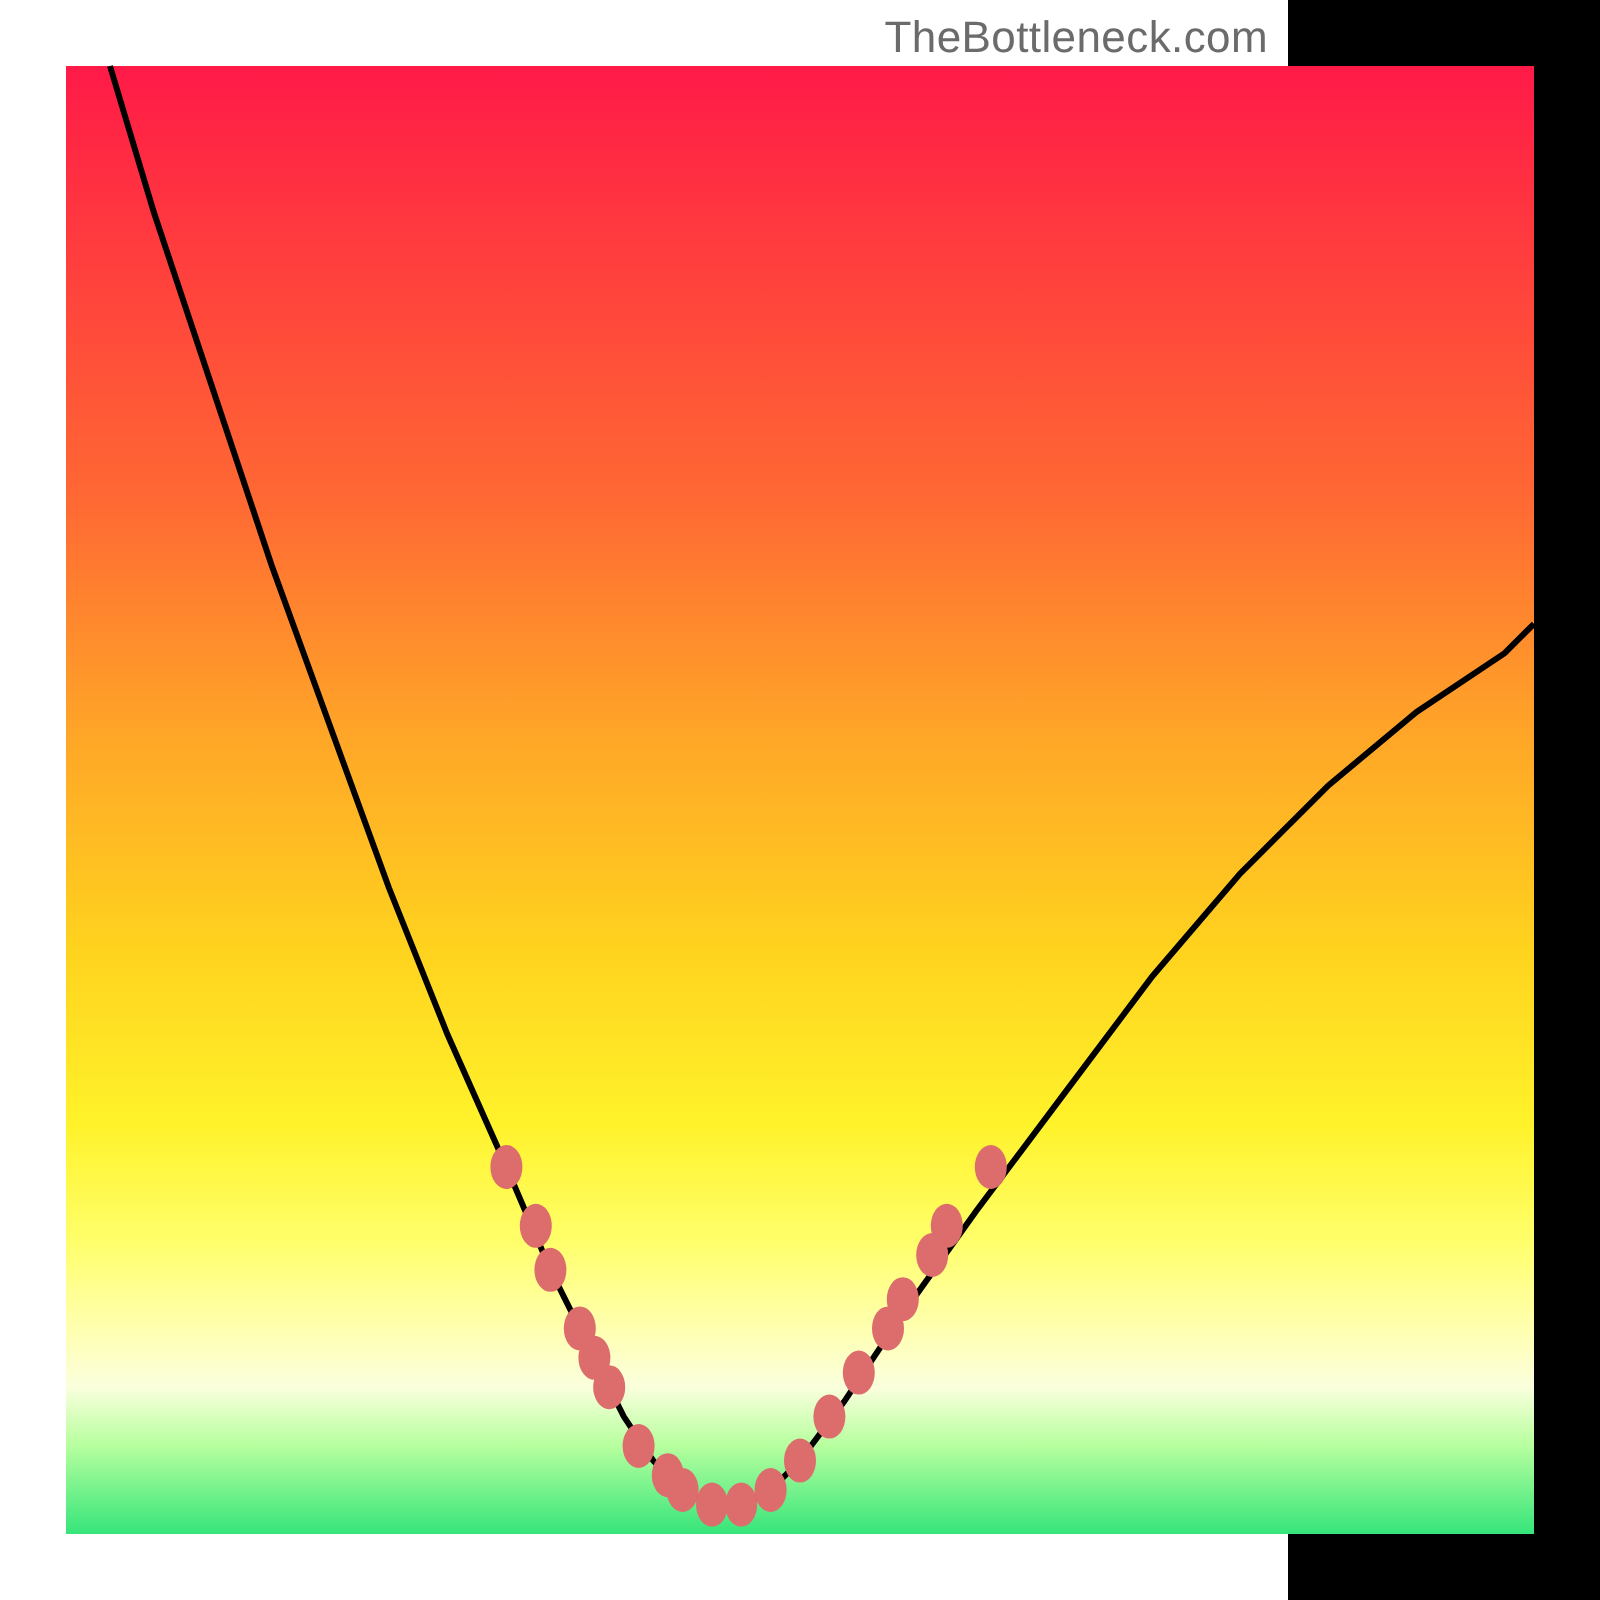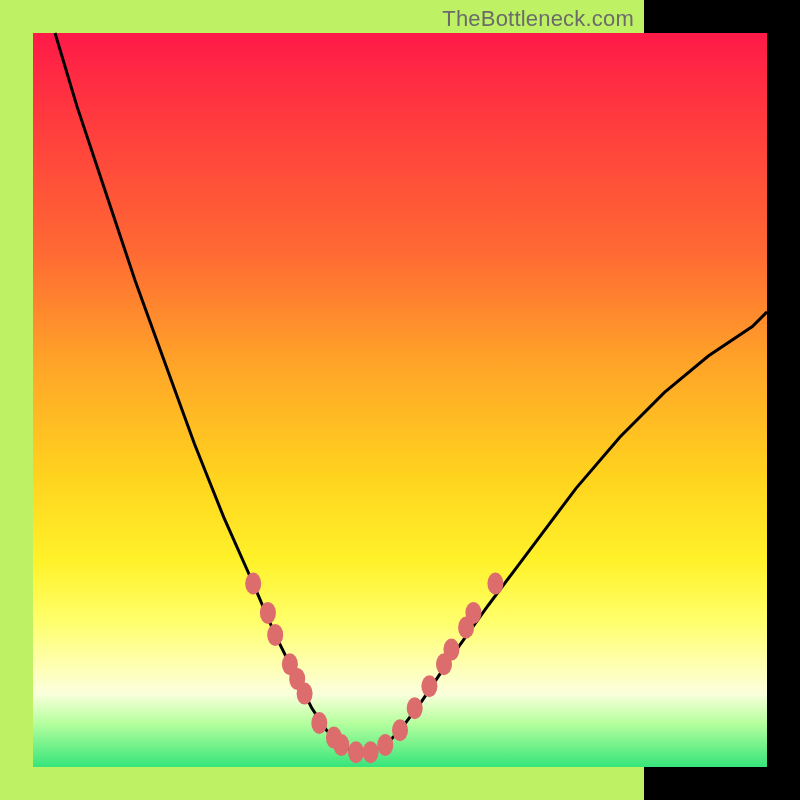--- a/index.html
+++ b/index.html
@@ -10,21 +10,21 @@
     overflow: hidden;
     background: #000;
     font-family: Arial, Helvetica, sans-serif;
   }
   .frame {
     position: absolute;
     left: 0;
     top: 0;
     width: 644px;
     height: 800px;
-    background: #bef264;
+    background: #ffffff;
   }
   .plot-area {
     position: absolute;
     left: 33px;
     top: 33px;
     width: 734px;
     height: 734px;
     
     background: linear-gradient(
       to bottom,

